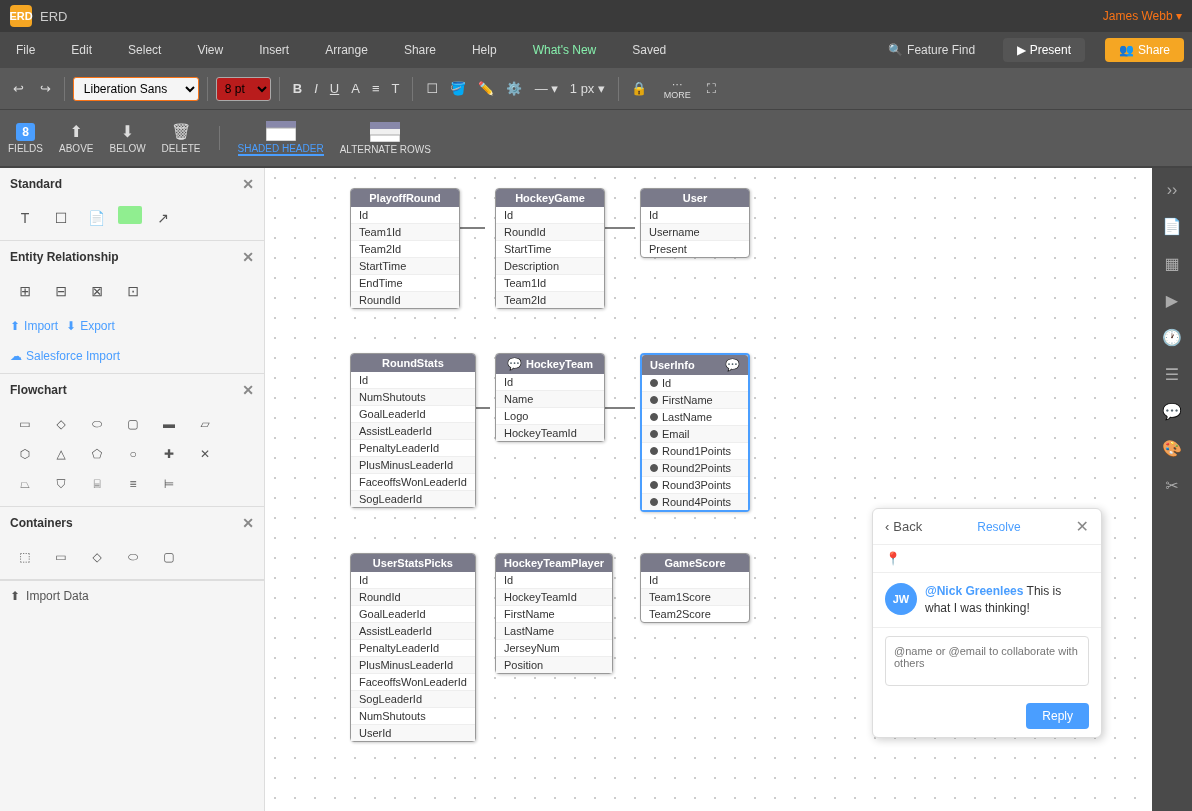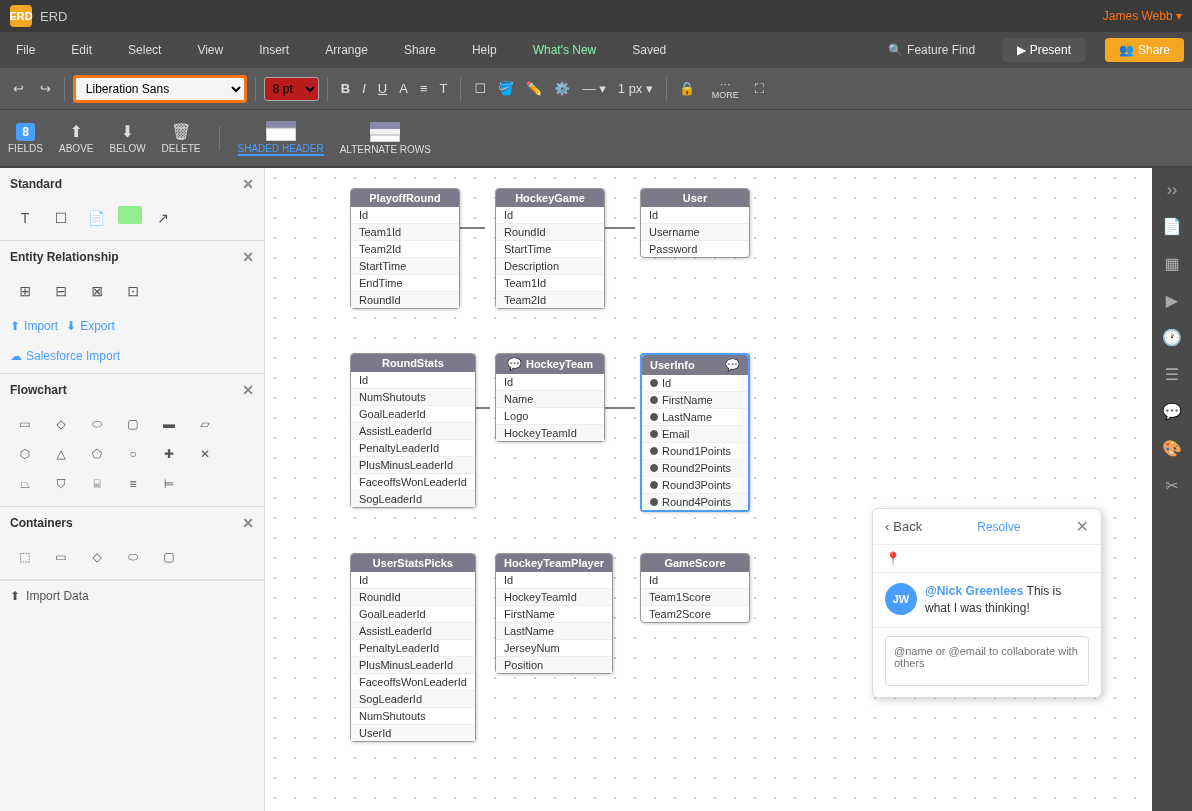--- a/index.html
+++ b/index.html
@@ -16,21 +16,21 @@
     .menu-item { color: #ddd; font-size: 12px; padding: 4px 8px; cursor: pointer; border-radius: 3px; }
     .menu-item.highlight { color: #86efac; }
     .menu-spacer { flex: 1; }
     #present-btn { background: #555; color: white; border: none; padding: 5px 14px; border-radius: 4px; cursor: pointer; font-size: 12px; display: flex; align-items: center; gap: 4px; }
     #share-btn { background: #f5a623; color: white; border: none; padding: 5px 14px; border-radius: 4px; cursor: pointer; font-size: 12px; display: flex; align-items: center; gap: 4px; }
     #feature-find-btn { color: #ddd; font-size: 12px; padding: 4px 8px; cursor: pointer; display: flex; align-items: center; gap: 4px; }
 
     
     #toolbar { display: flex; align-items: center; background: #5a5a5a; height: 42px; padding: 0 8px; gap: 6px; border-bottom: 1px solid #444; }
     .toolbar-btn { background: none; border: none; color: #ddd; cursor: pointer; padding: 3px 5px; border-radius: 3px; font-size: 13px; }
-    #font-select { background: #f5f5f5; border: 3px solid #f97316; padding: 3px 6px; font-size: 12px; border-radius: 3px; width: 174px; }
+    #font-select { background: #f5f5f5; border: 1px solid #f97316; padding: 3px 6px; font-size: 12px; border-radius: 3px; width: 126px; }
     #font-size-select { background: #b91c1c; border: 1px solid #aaa; padding: 3px 4px; font-size: 12px; border-radius: 3px; width: 55px; }
     .toolbar-sep { width: 1px; height: 24px; background: #777; margin: 0 2px; }
     .toolbar-group { display: flex; align-items: center; gap: 2px; }
     #more-btn { color: #ddd; font-size: 11px; cursor: pointer; padding: 3px 5px; text-align: center; }
 
     
     #shape-toolbar { display: flex; align-items: center; background: #5a5a5a; height: 58px; padding: 0 8px; gap: 16px; border-bottom: 2px solid #444; }
     .shape-tool { display: flex; flex-direction: column; align-items: center; gap: 2px; cursor: pointer; color: #ddd; font-size: 10px; }
     .shape-tool .icon { font-size: 16px; }
     .shape-tool .count { background: #4a9eff; color: white; border-radius: 3px; padding: 2px 6px; font-size: 12px; font-weight: bold; }
@@ -316,21 +316,21 @@
         <div class="erd-table-row">StartTime</div>
         <div class="erd-table-row alt">Description</div>
         <div class="erd-table-row">Team1Id</div>
         <div class="erd-table-row alt">Team2Id</div>
       </div>
 
       <div class="erd-table" style="left:375px; top:20px;">
         <div class="erd-table-header">User</div>
         <div class="erd-table-row">Id</div>
         <div class="erd-table-row alt">Username</div>
-        <div class="erd-table-row">Password</div>
+        <div class="erd-table-row">Present</div>
       </div>
 
       <div class="erd-table" style="left:85px; top:185px;">
         <div class="erd-table-header">RoundStats</div>
         <div class="erd-table-row">Id</div>
         <div class="erd-table-row alt">NumShutouts</div>
         <div class="erd-table-row">GoalLeaderId</div>
         <div class="erd-table-row alt">AssistLeaderId</div>
         <div class="erd-table-row">PenaltyLeaderId</div>
         <div class="erd-table-row alt">PlusMinusLeaderId</div>
@@ -409,20 +409,23 @@
         </div>
         <div id="comment-body">
           <div id="comment-avatar">JW</div>
           <div id="comment-text">
             <span id="comment-mention">@Nick Greenlees</span>
             <span> This is what I was thinking!</span>
           </div>
         </div>
         <div id="comment-input-area">
           <textarea id="comment-input" placeholder="@name or @email to collaborate with others" style=""></textarea>
+        </div>
+        <div id="comment-footer">
+          <button id="reply-btn">Reply</button>
         </div>
       </div>
 
     </div>
   </div>
 
   <div id="right-sidebar">
     <div class="right-tool">››</div>
     <div class="right-tool">📄</div>
     <div class="right-tool">▦</div>

